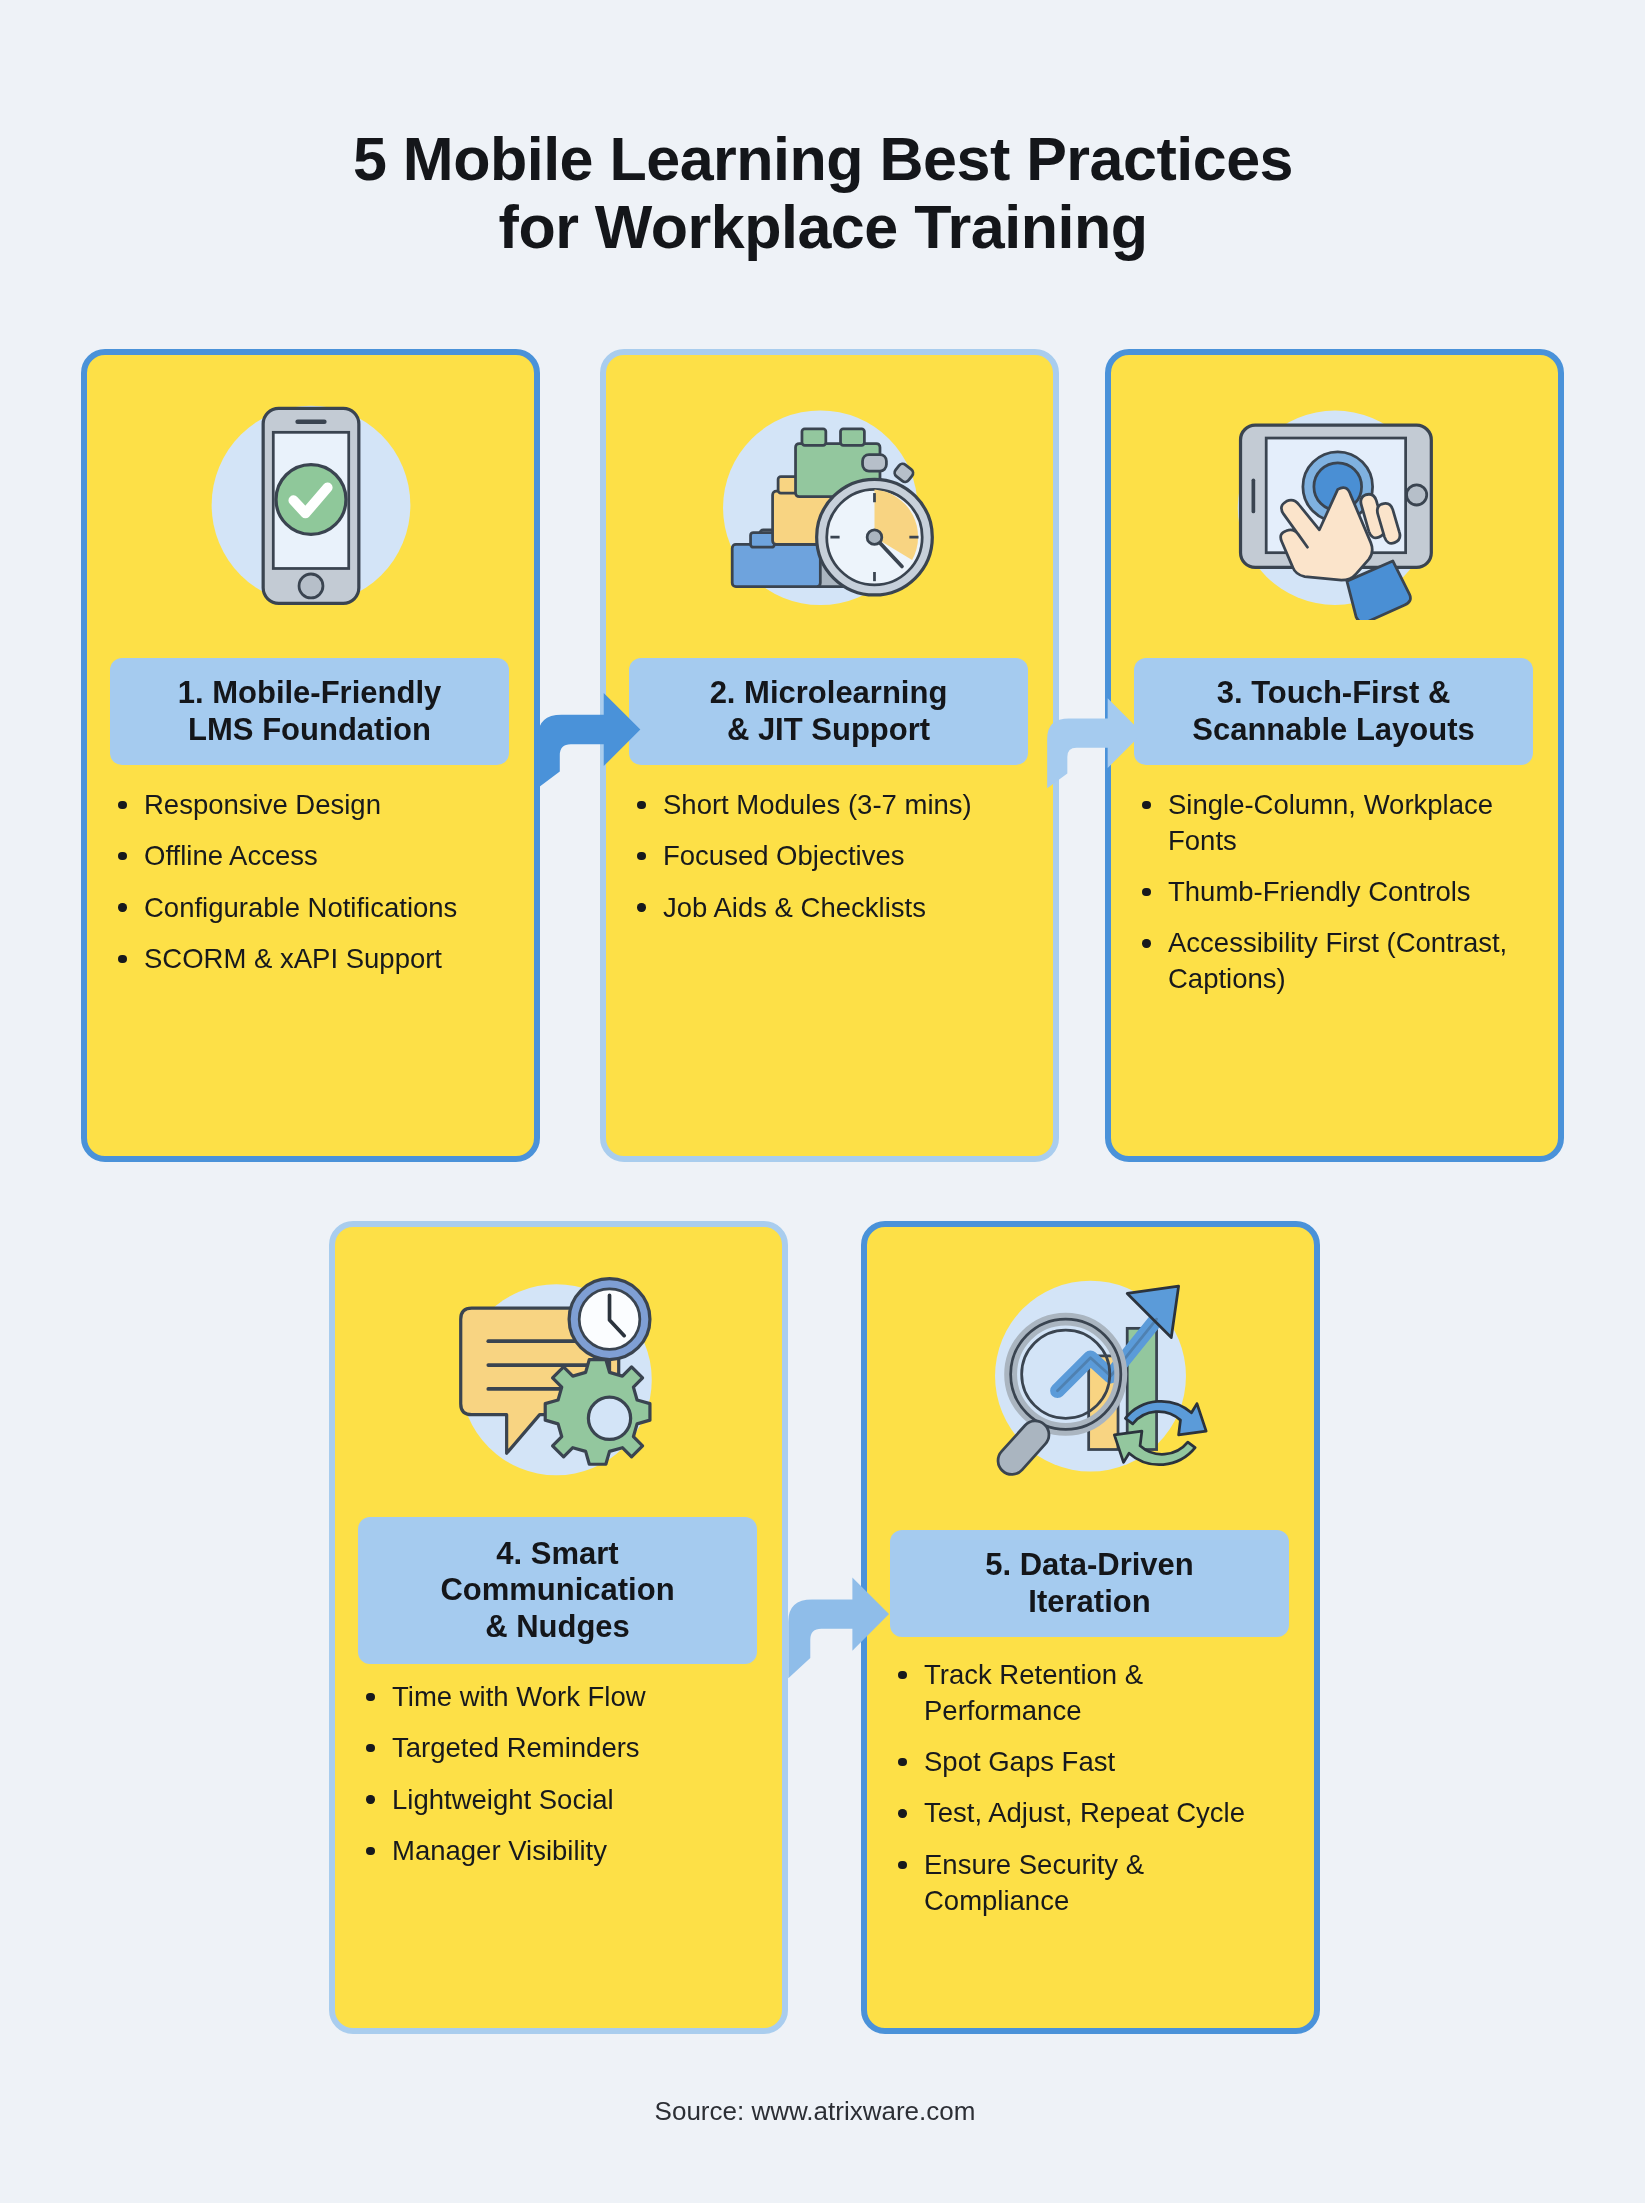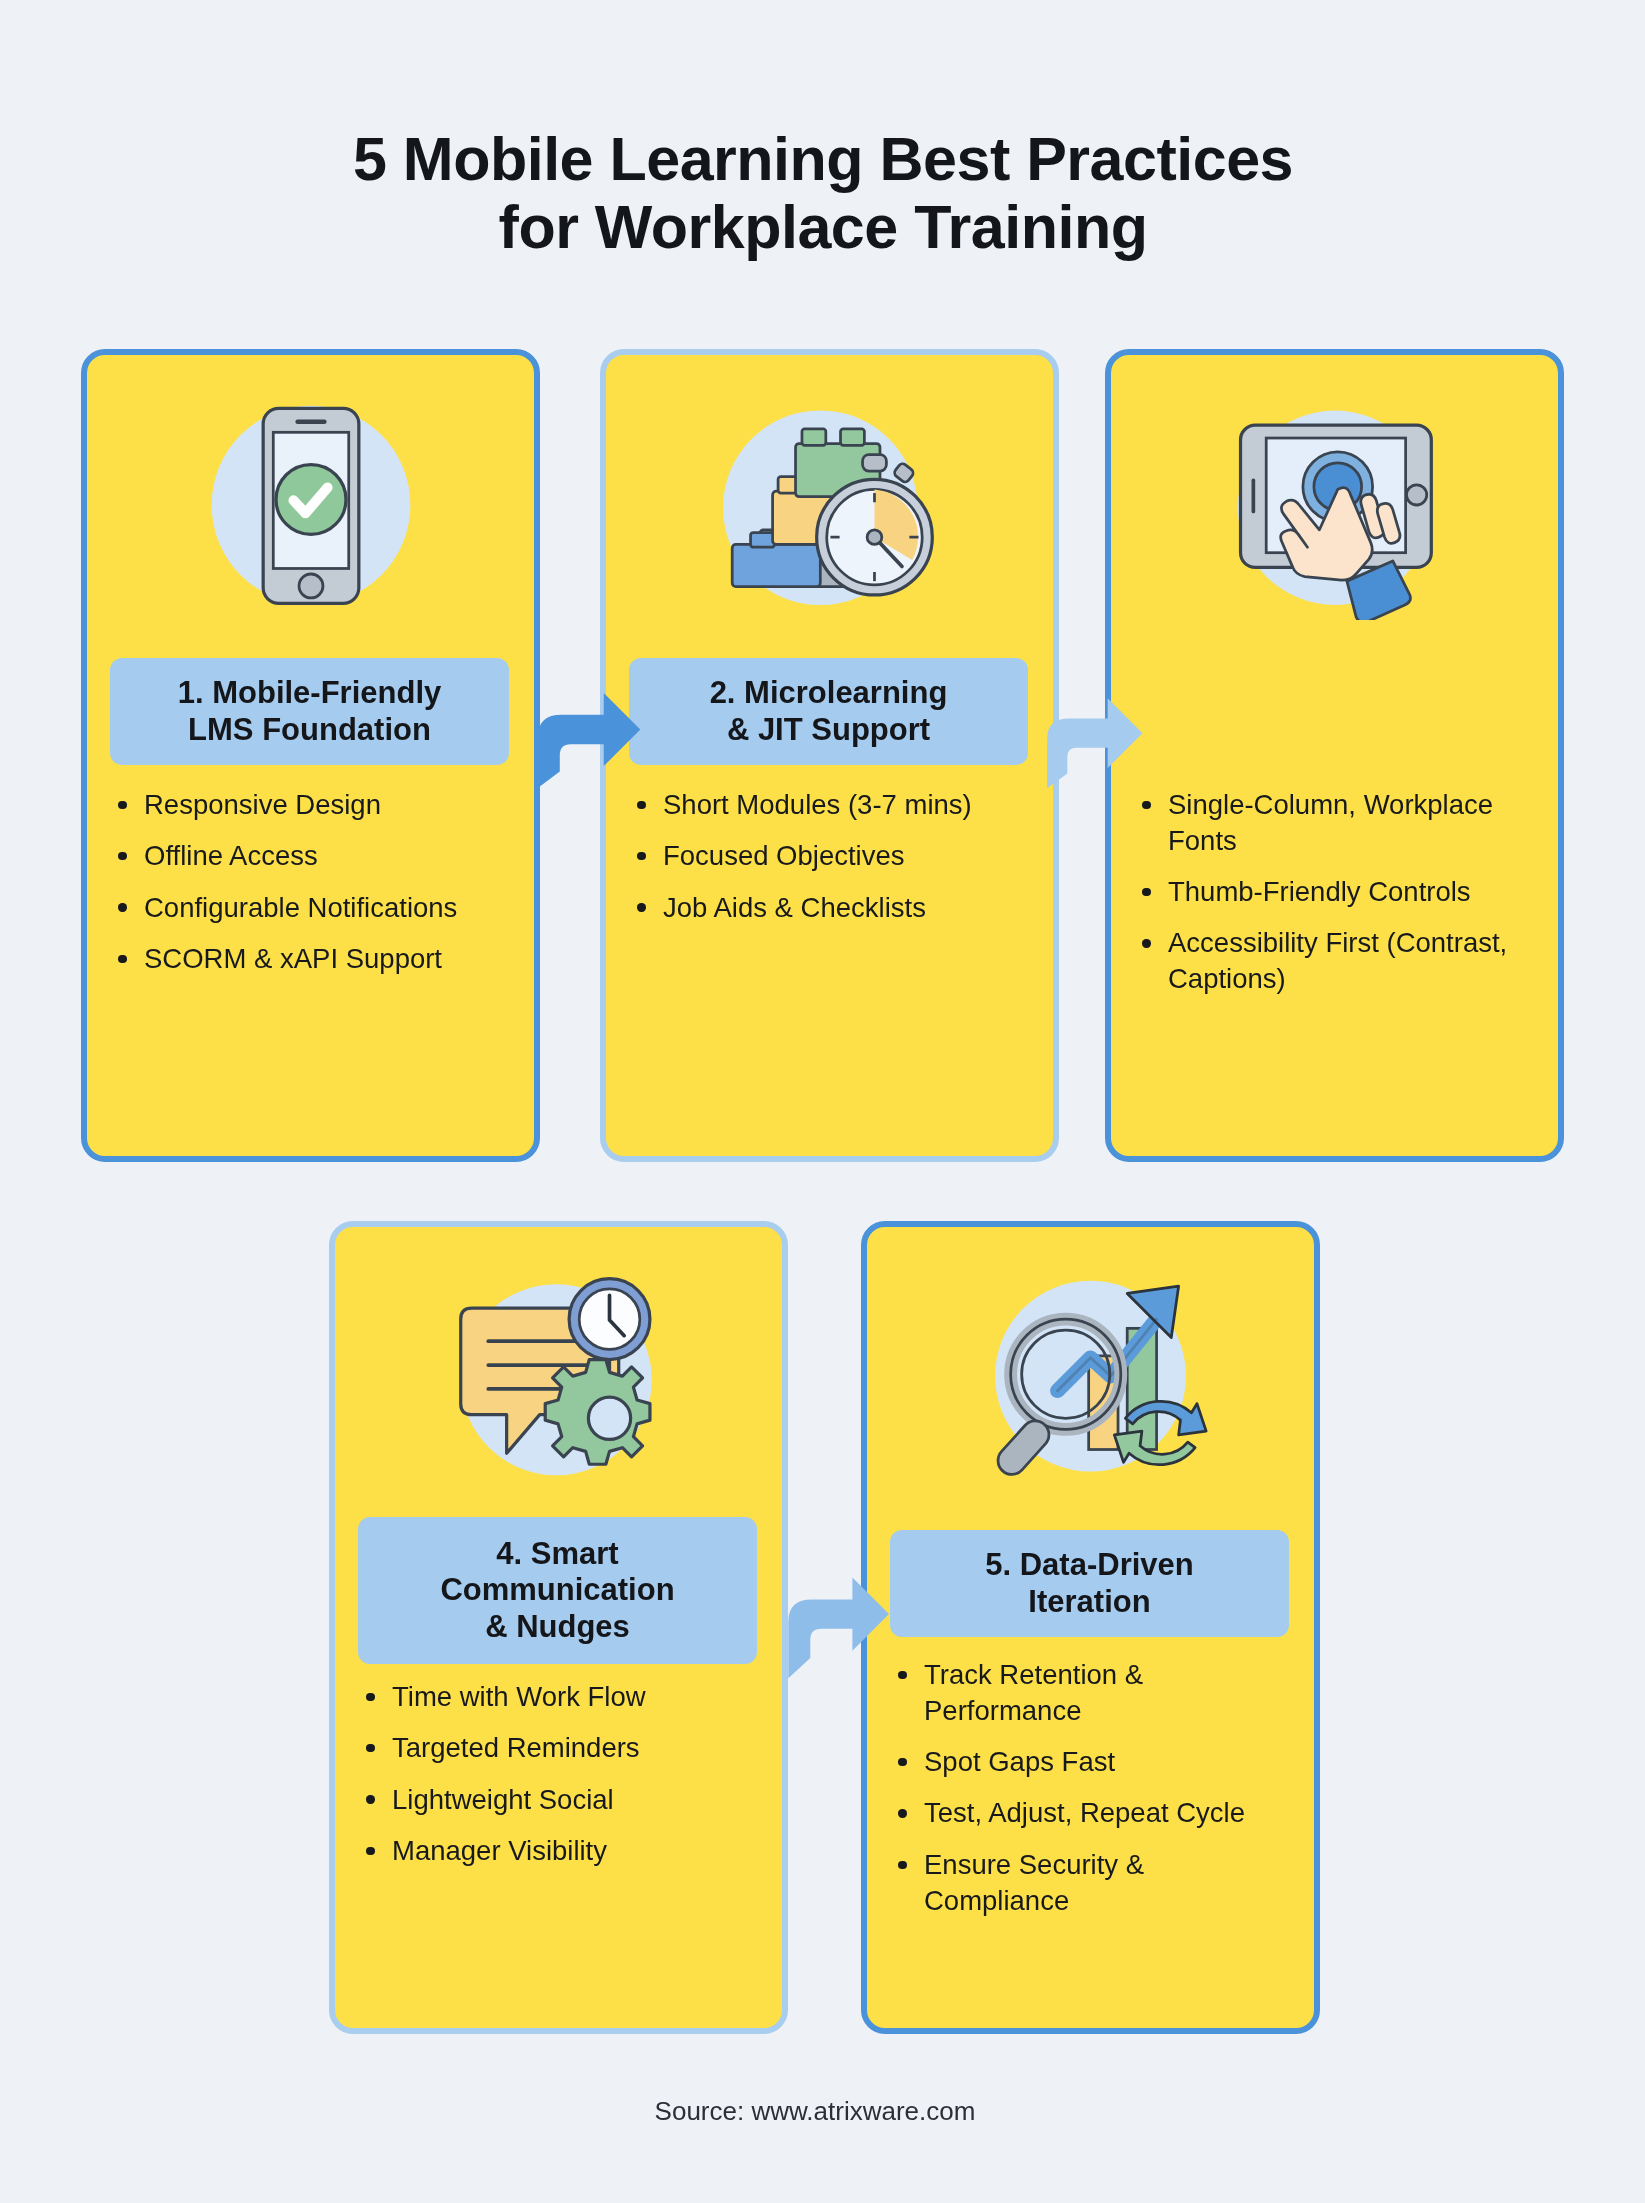--- a/index.html
+++ b/index.html
@@ -180,20 +180,26 @@
         <circle cx="148" cy="105" r="26" fill="#4a8fd4" stroke="#3a4450" stroke-width="3"></circle>
 
         <path d="M148 108 q10 -6 14 6 l22 52 q4 10 -2 18 l-14 16 q-6 7 -16 7 l-40 -4 q-10 -2 -13 -10
                  l-12 -28 q-4 -9 5 -12 q8 -3 13 4 l10 14 l-26 -36 q-6 -9 3 -14 q8 -4 14 4 l22 27 z" fill="#fbe4cb" stroke="#3a4450" stroke-width="3" stroke-linejoin="round"></path>
         <path d="M178 114 q9 -3 12 6 l8 28 q3 9 -5 12 q-8 3 -11 -6 l-8 -28 q-3 -9 4 -12z" fill="#fbe4cb" stroke="#3a4450" stroke-width="3"></path>
         <path d="M196 124 q9 -3 12 6 l7 24 q3 9 -5 12 q-8 3 -11 -6 l-7 -24 q-3 -9 4 -12z" fill="#fbe4cb" stroke="#3a4450" stroke-width="3"></path>
         <path d="M158 208 l50 -22 l18 36 q4 8 -5 12 l-40 18 q-9 4 -13 -5 z" fill="#4a8fd4" stroke="#3a4450" stroke-width="3" stroke-linejoin="round"></path>
       </svg>
     </div>
 
+    <div class="banner" style="left:23px;top:303px;width:399px;height:107px;">
+      <div class="banner-text">
+        <span>3. Touch-First &amp;</span><br>
+        <span>Scannable Layouts</span>
+      </div>
+    </div>
 
     <ul class="bullets" style="left:24px;top:432px;width:395px;">
       <li>Single-Column, Workplace Fonts</li>
       <li>Thumb-Friendly Controls</li>
       <li>Accessibility First (Contrast, Captions)</li>
     </ul>
   </div>
 
   <div class="card light" style="left:329px;top:1221px;width:459px;height:813px;">
 

